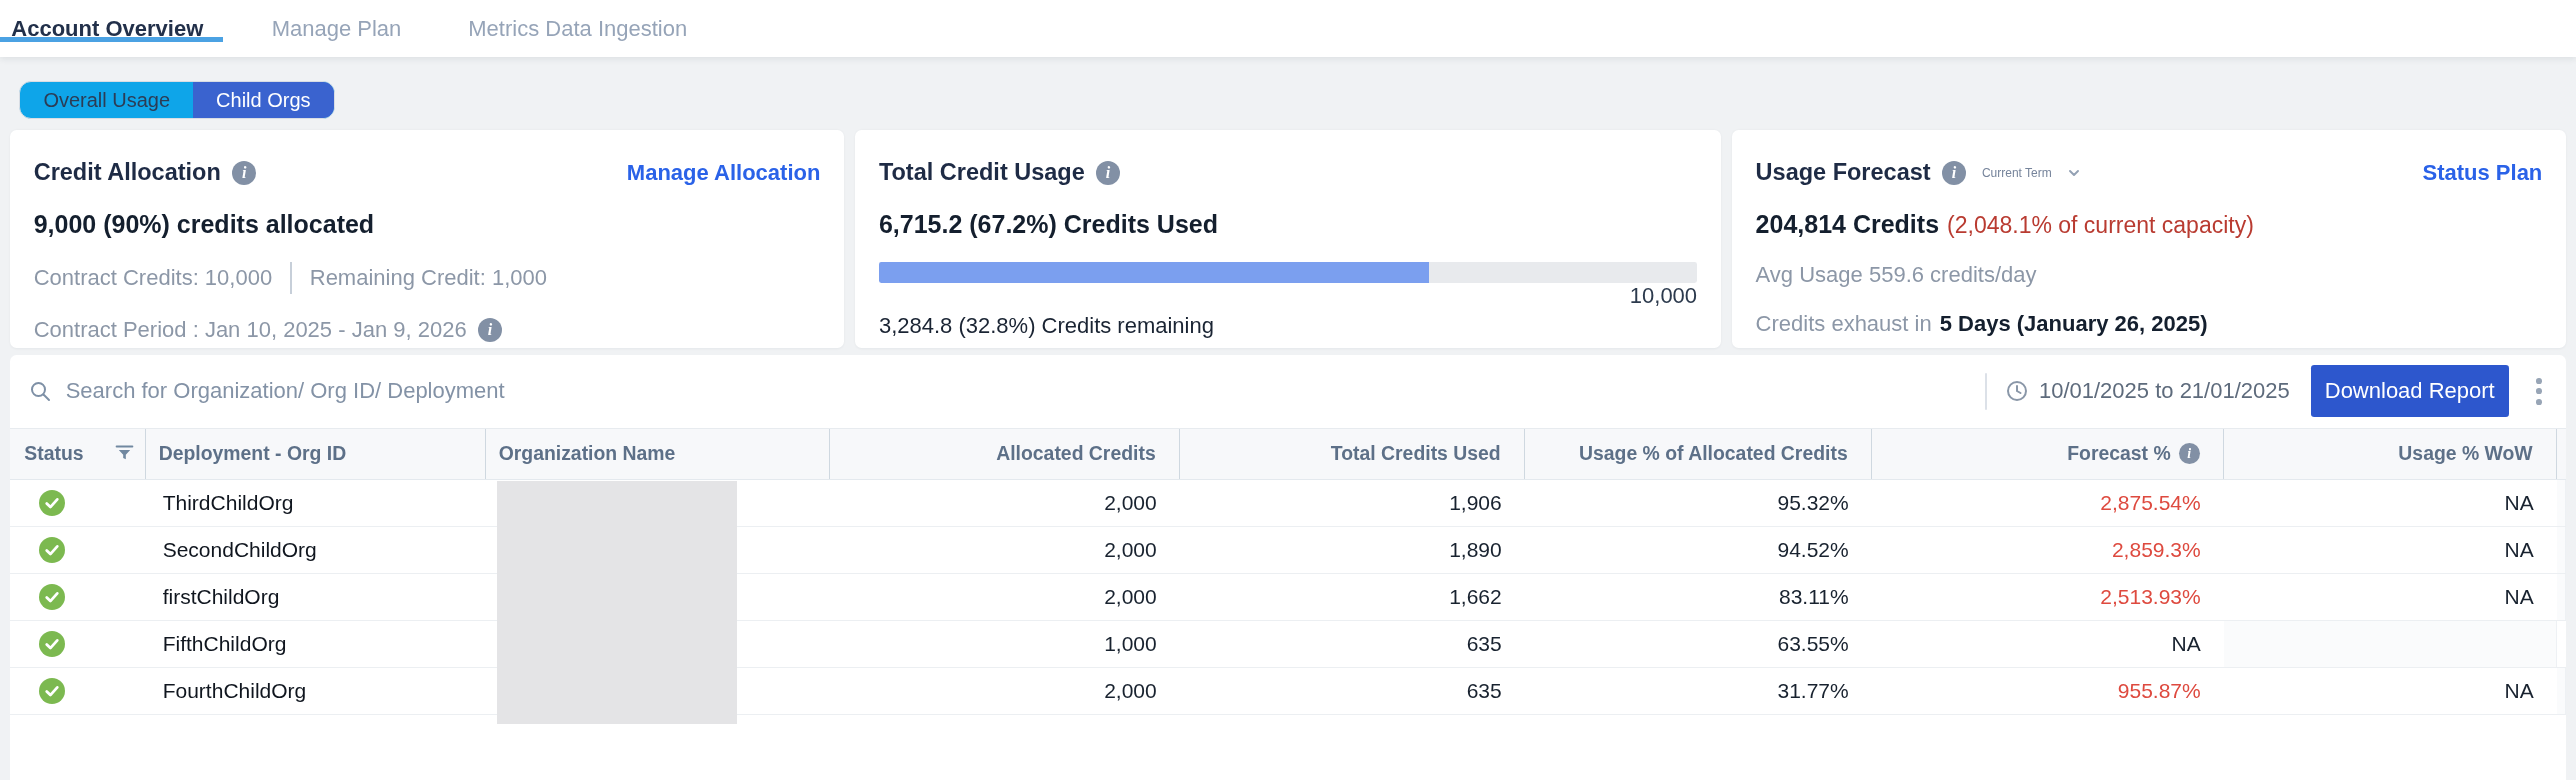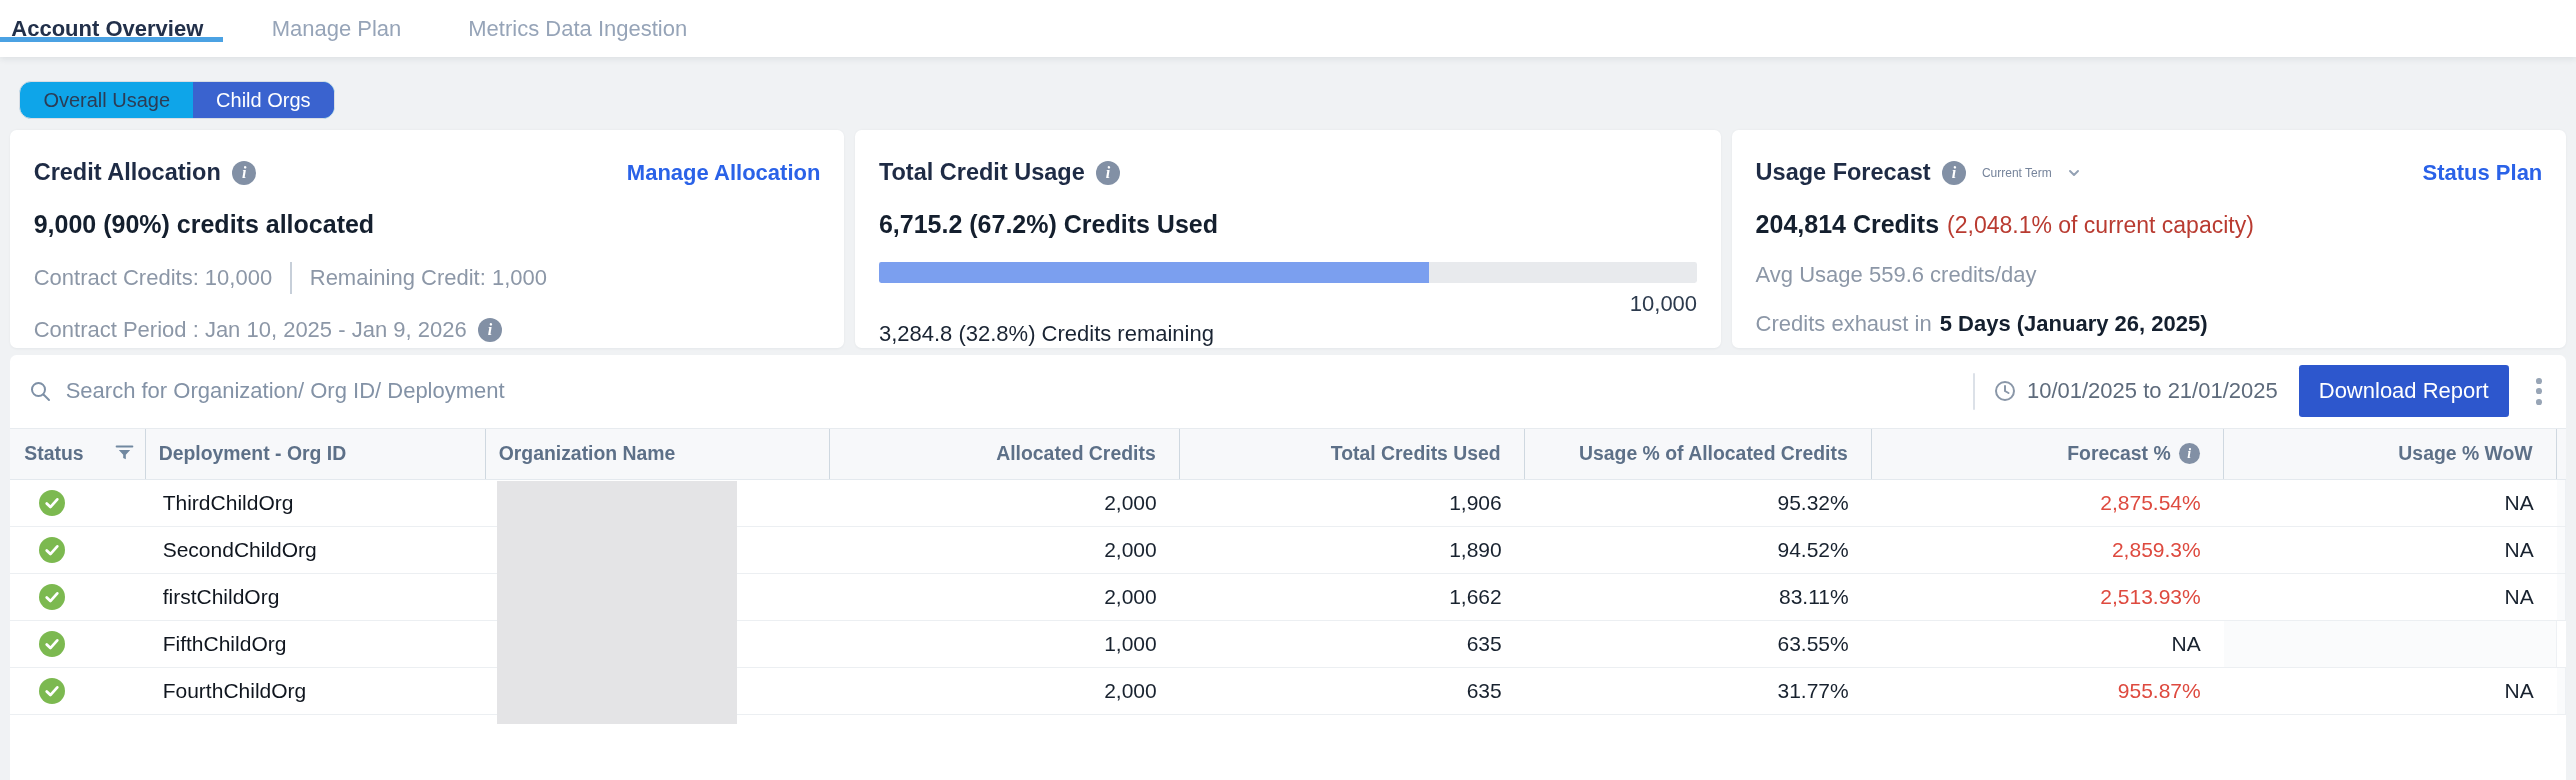--- a/index.html
+++ b/index.html
@@ -44,36 +44,36 @@
   .spacer{flex:1}
   .link{font-size:22px;font-weight:600;color:var(--link-blue);cursor:pointer;white-space:nowrap}
   .headline{margin-top:24px;font-size:25px;font-weight:700;color:#141F2E;white-space:nowrap}
   .meta-row{margin-top:23px;font-size:22px;color:#8C97A7;display:flex;align-items:center;white-space:nowrap}
   .vdiv{width:1.6px;height:32px;background:#C7CFD9;margin:0 18px}
   .term{margin-left:16px;font-size:12px;color:#76849B;display:flex;align-items:center;
         gap:14px;cursor:pointer;white-space:nowrap}
   .headline .warn{color:var(--danger-dark);font-weight:400;font-size:23px;margin-left:8px}
   .bar{margin-top:23px;height:21px;background:var(--progress-track);border-radius:2.4px;overflow:hidden}
   .bar-fill{height:100%;background:var(--progress-fill)}
-  .bar-max{margin-top:8px;text-align:right;font-size:22px;color:#2C3A4D}
+  .bar-max{text-align:right;font-size:22px;color:#2C3A4D}
   .remaining{margin-top:4px;font-size:22px;color:#1A2433}
   .exhaust .bold{color:#141F2E;font-weight:700;margin-left:8px}
   
   .table-card{position:relative;margin:6.5px 9.7px 0;background:#fff;
               border-radius:6.5px 6.5px 0 0;height:438px;overflow:hidden}
   .toolbar{height:73px;display:flex;align-items:center;padding:0 13px 0 18px}
   .search{display:flex;align-items:center;flex:1;gap:12px}
   .search input{border:none;outline:none;background:transparent;font-size:22px;
        color:#33415A;width:891px;font-family:Liberation Sans, sans-serif}
   .search input::placeholder{color:#8392A6}
   .tb-right{display:flex;align-items:center}
   .tb-div{width:2.4px;height:37px;background:#DCE1E8;border-radius:1.6px;margin-right:18px}
   .date-ctl{display:flex;align-items:center;gap:9.7px;cursor:pointer}
   .date-txt{font-size:22px;color:#5E6B7C;white-space:nowrap}
-  .btn-primary{margin-left:21px;height:52px;padding:0 20px;border:none;border-radius:3.2px;
+  .btn-primary{margin-left:21px;height:52px;padding:0 14px;border:none;border-radius:3.2px;
        background:var(--accent-blue);color:#fff;font-size:22px;font-weight:500;
        cursor:pointer;font-family:"Liberation Sans",sans-serif;white-space:nowrap}
   .kebab{margin-left:21px;margin-right:4.9px;display:flex;flex-direction:column;gap:4.9px;
        padding:6.5px;cursor:pointer}
   .kebab i{width:5.7px;height:5.7px;border-radius:50%;background:#98A5B6}
   .grid{display:grid;grid-template-columns:136px 340px 344px 350px 345px 347px 352px 333px 1fr}
   .thead{height:52px;background:#F7F8FA;border-top:1.6px solid #E7EBEF;border-bottom:1.6px solid #E4E9EE}
   .h-cell{display:flex;align-items:center;font-size:19.4px;font-weight:700;color:#5D7088;
        border-right:1.6px solid #CFD8E0;padding-left:13px;white-space:nowrap}
   .h-cell.right{justify-content:flex-end;padding-right:23px}

